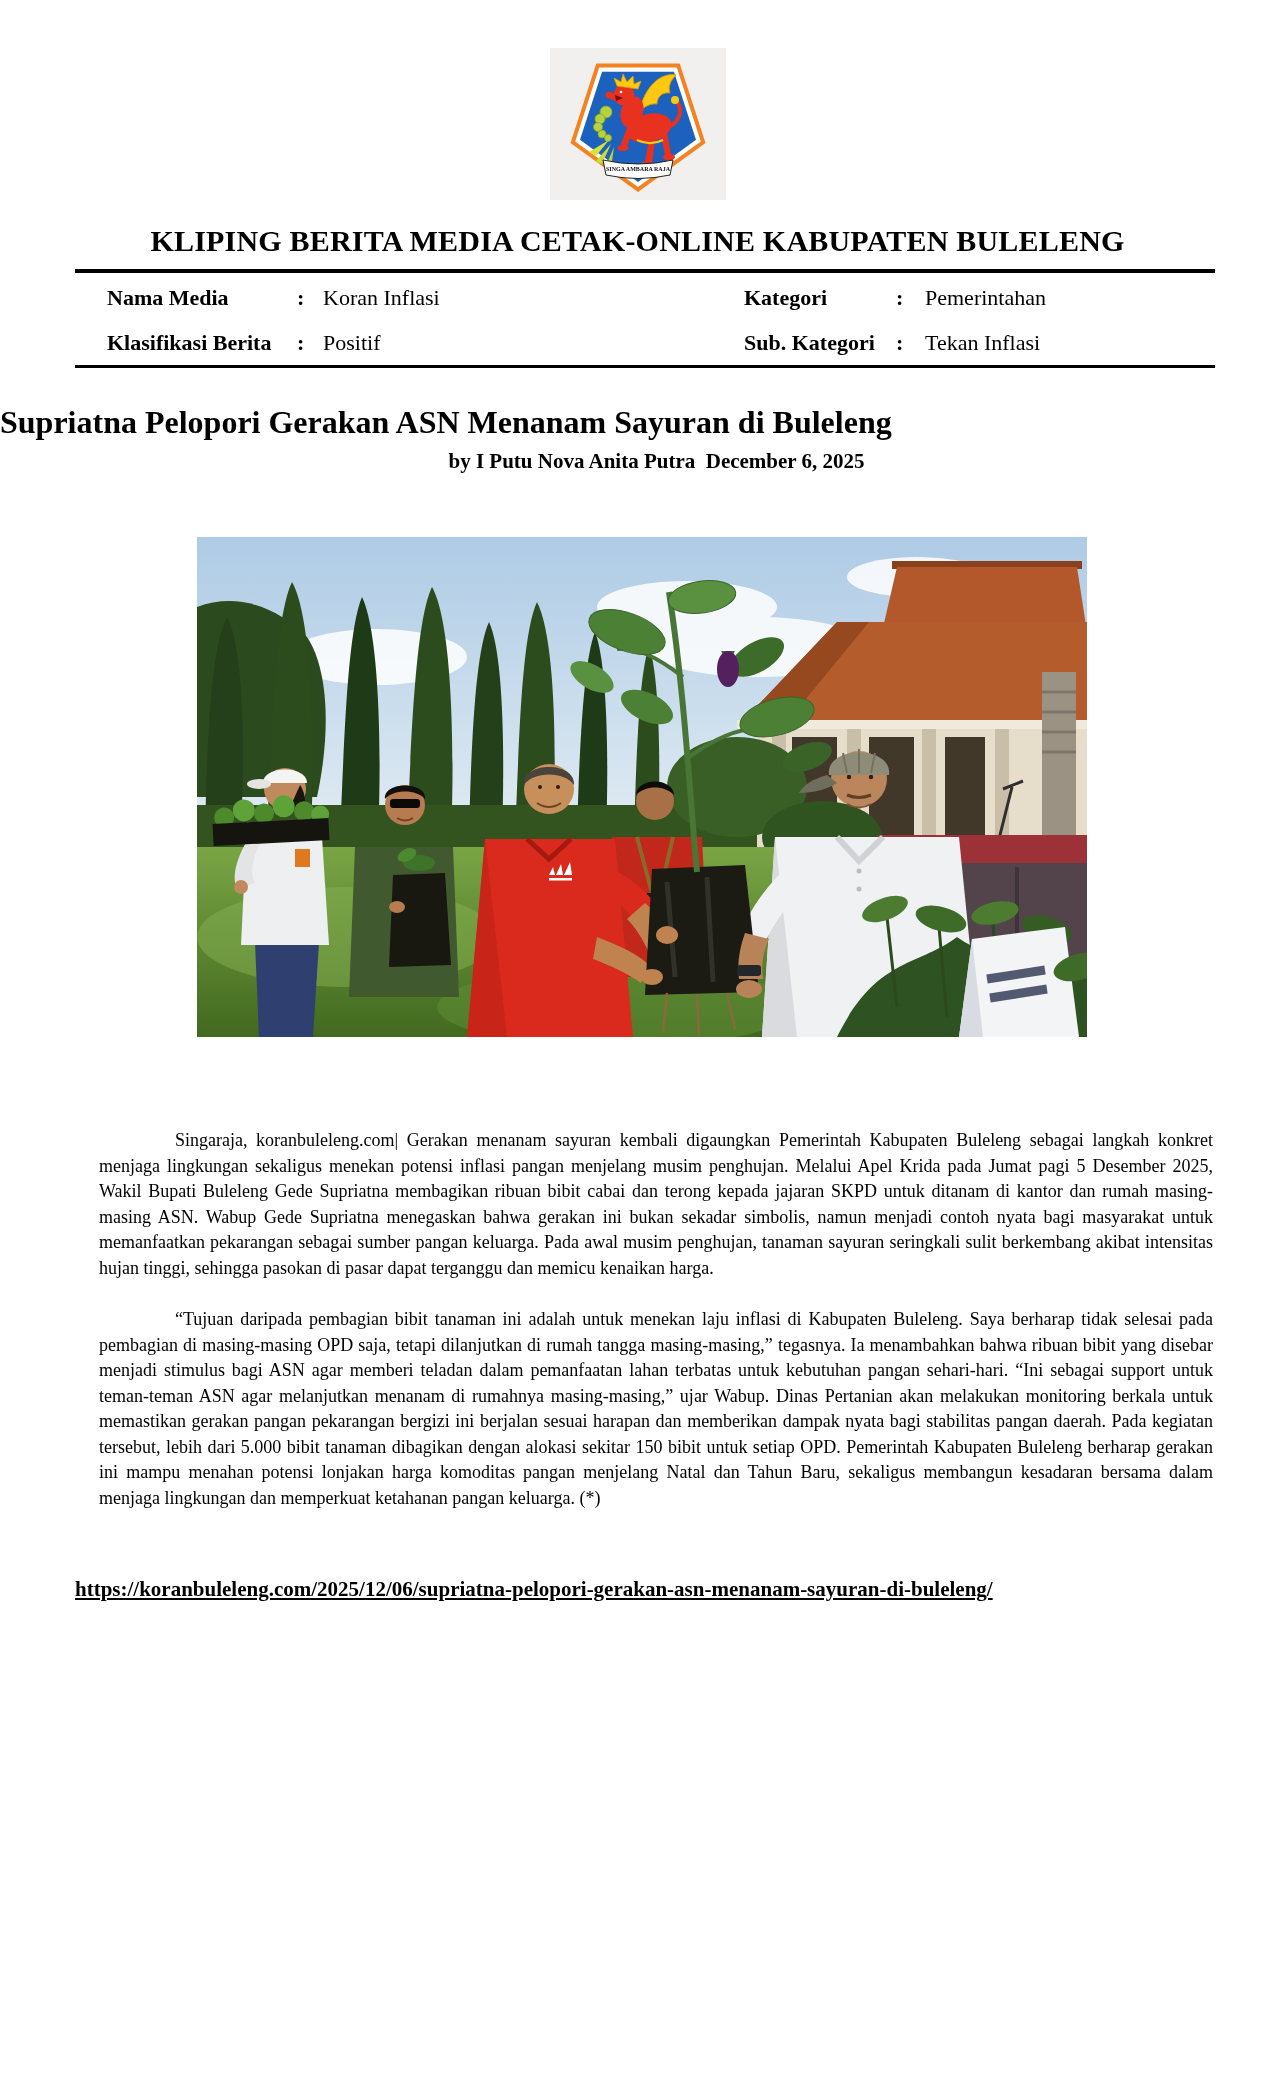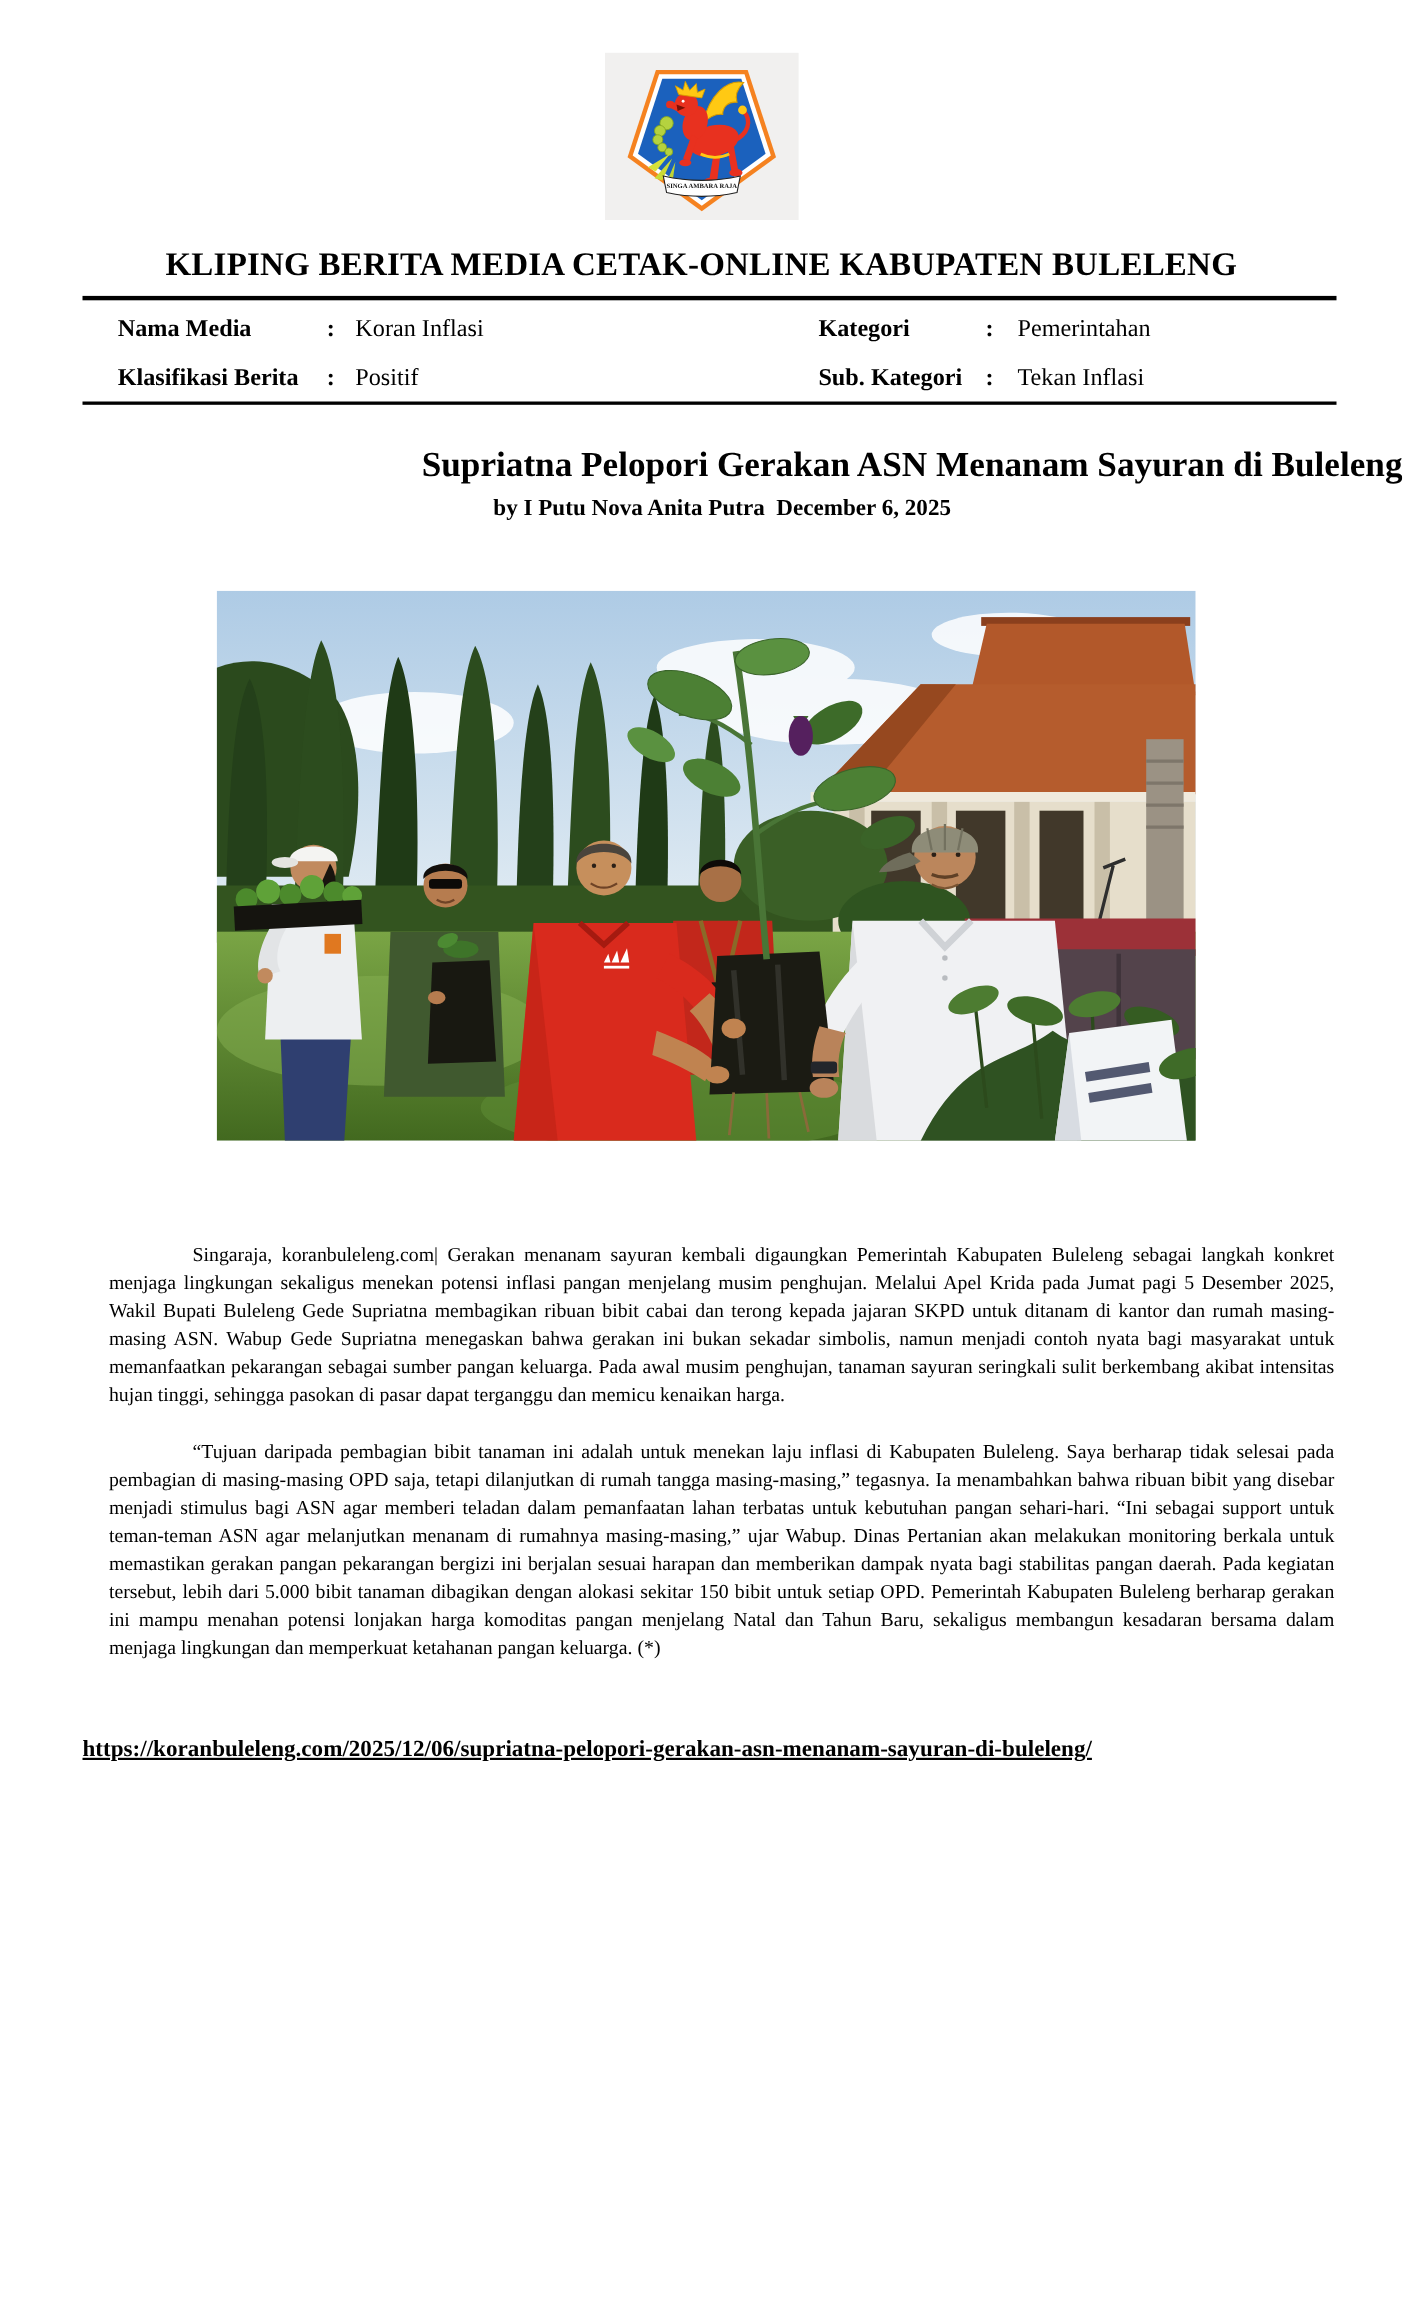--- a/index.html
+++ b/index.html
@@ -21,21 +21,21 @@
   .meta-row { position:absolute; left:75px; right:60px; height:30px; font-size:22px; }
   .meta-row.r1 { top:285px; }
   .meta-row.r2 { top:330px; }
   .meta-row span { position:absolute; white-space:nowrap; top:0; }
   .m-label { font-weight:bold; }
   .m-colon { font-weight:bold; }
   .c1  { left:0;margin-left:32px; }   .c1c { left:222px; } .c1v { left:248px; }
   .c2  { left:669px;} .c2c { left:821px; } .c2v { left:850px; }
 
   .article-title { position:absolute; top:404px; left:0; width:100%; margin:0;
-                   text-align:right; font-size:32px; font-weight:bold; }
+                   text-align:left; font-size:32px; font-weight:bold; }
   .byline { position:absolute; top:449px; left:0; width:100%;
             text-align:center; font-size:21px; font-weight:bold; white-space:pre;padding-left:19px; }
 
   .photo { position:absolute; top:537px; left:197px; width:890px; height:500px; margin:0; }
   .photo svg { display:block; width:100%; height:100%; }
 
   .body-text { position:absolute; top:1128px; left:75px; right:62px;
                font-size:18px; line-height:25.5px; text-align:justify;margin-left:24px; }
   .body-text p { margin:0; text-indent:76px; }
   .body-text p + p { margin-top:26px; }

